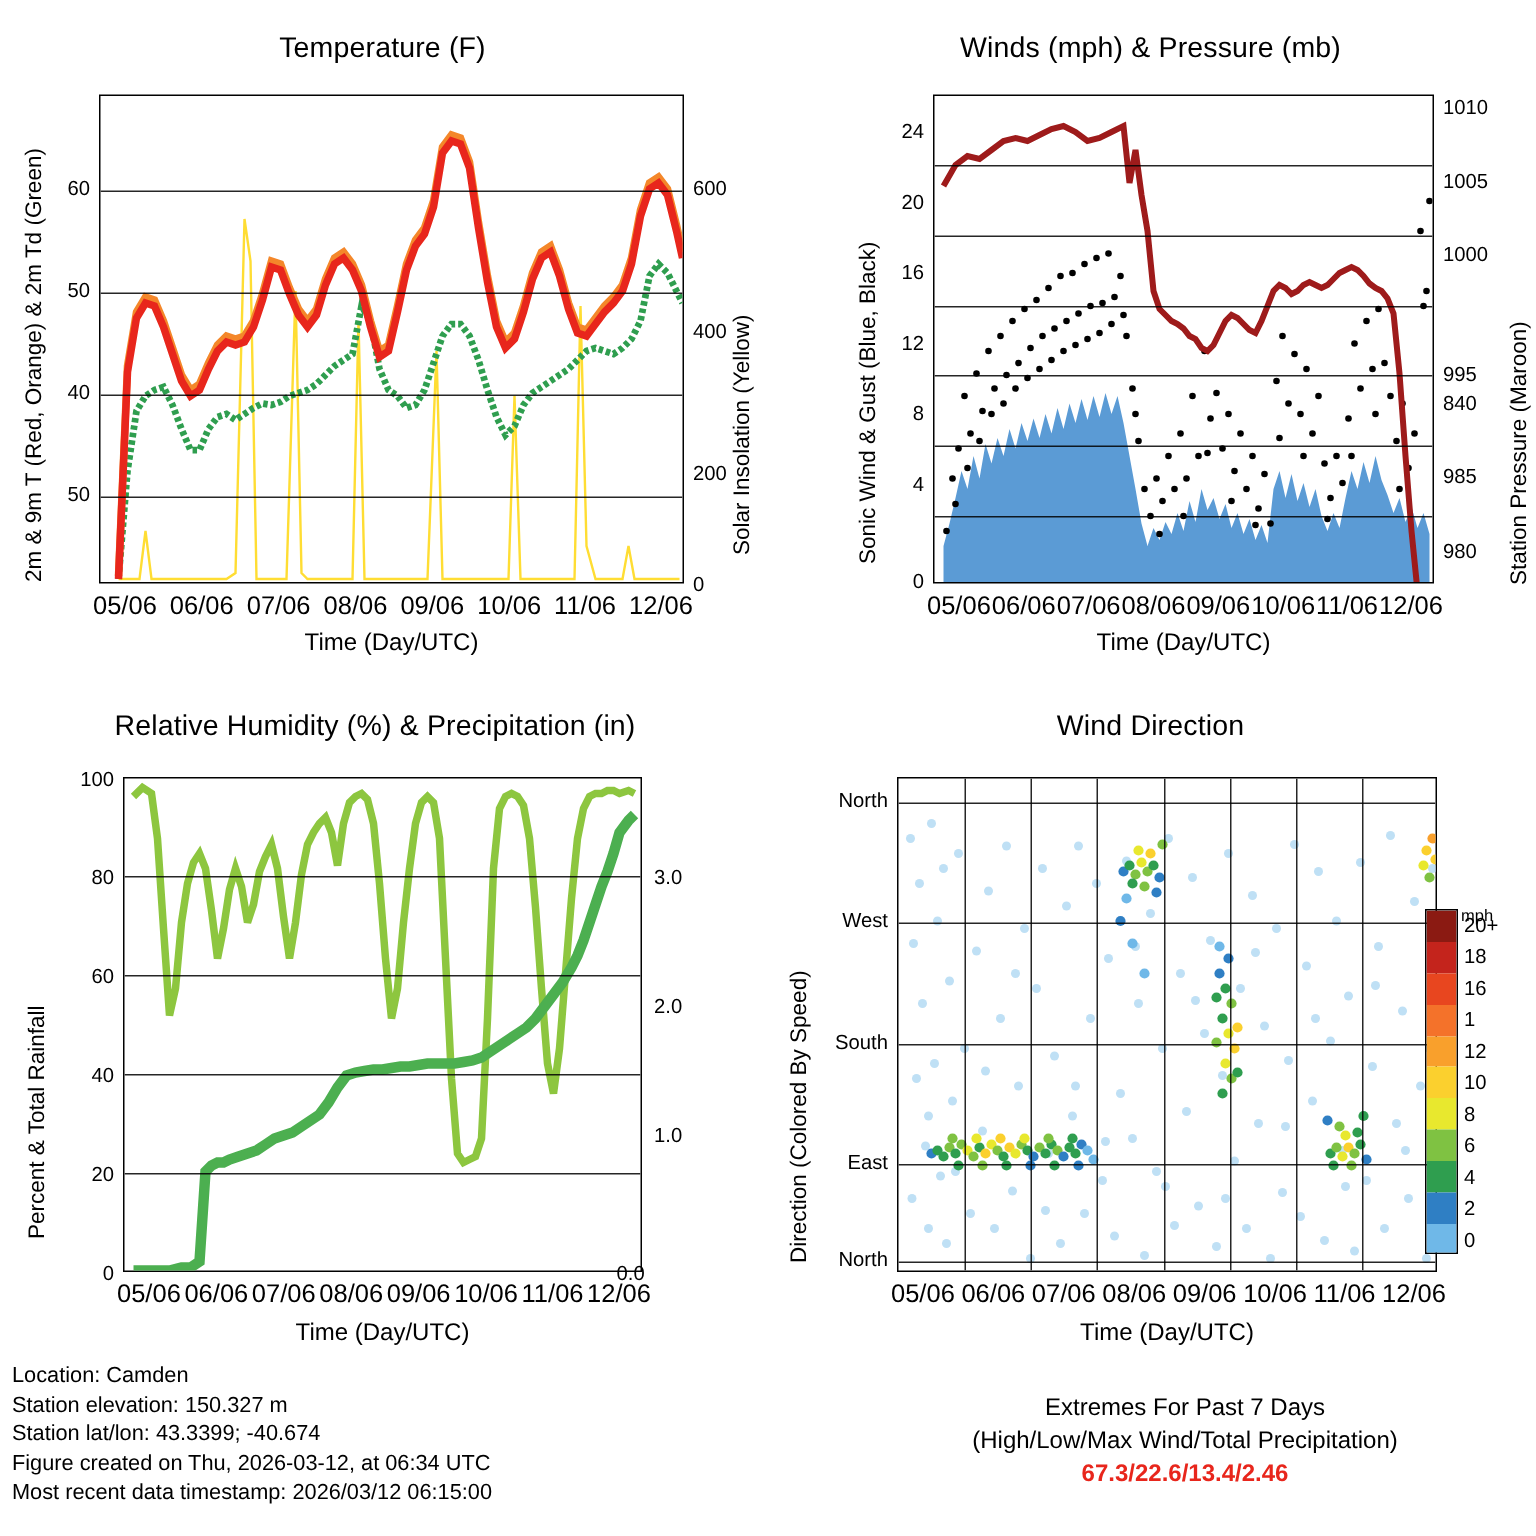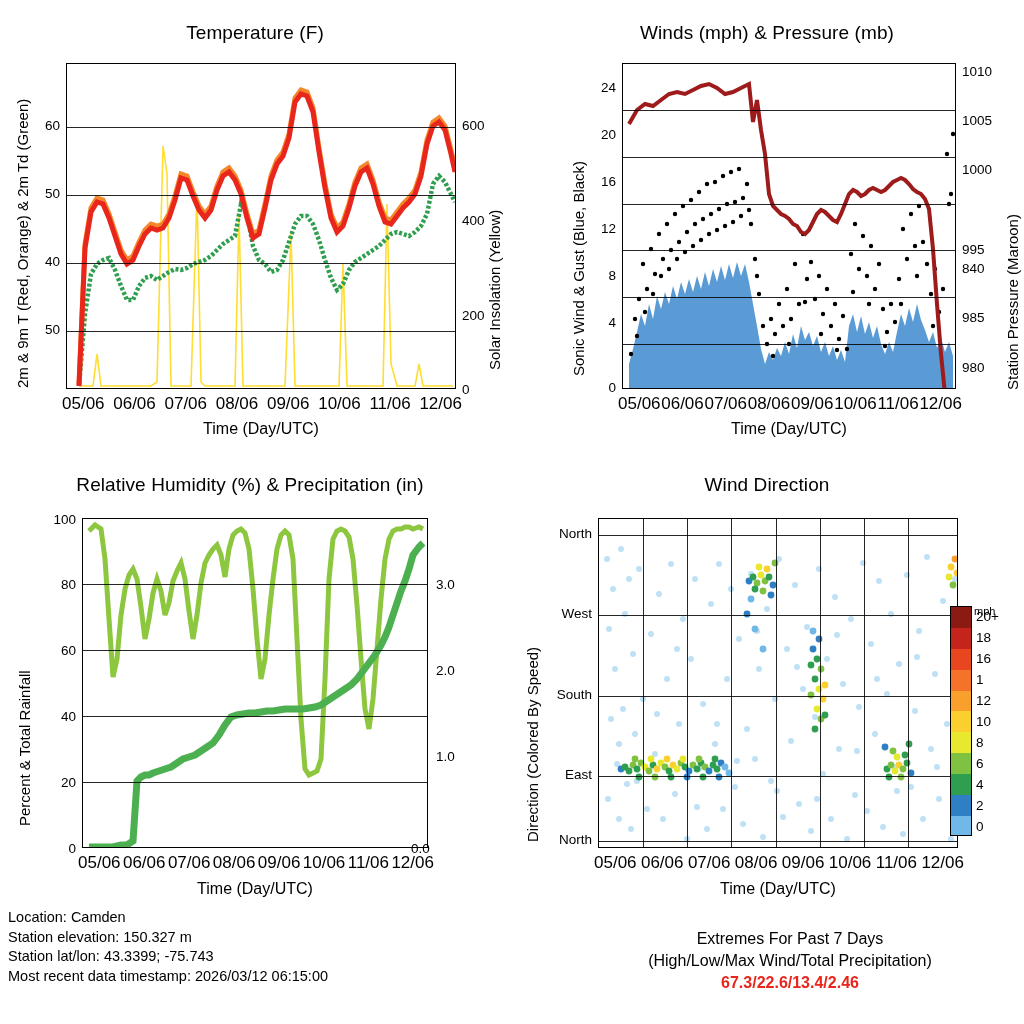--- a/index.html
+++ b/index.html
@@ -589,21 +589,22 @@
     <div class="legend-lab" style="position:absolute;top:150px;">6</div>
     <div class="legend-lab" style="position:absolute;top:171px;">4</div>
     <div class="legend-lab" style="position:absolute;top:192px;">2</div>
     <div class="legend-lab" style="position:absolute;top:213px;">0</div>
   </div>
 </div>
 
 <div class="footer" style="left:8px;top:908px;width:500px;">
   <div>Location: Camden</div>
   <div>Station elevation: 150.327 m</div>
-  <div>Station lat/lon: 43.3399; -75.743</div>
+  <div>Station lat/lon: 43.3399; -40.674</div>
+  <div>Figure created on Thu, 2026-03-12, at 06:34 UTC</div>
   <div>Most recent data timestamp: 2026/03/12 06:15:00</div>
 </div>
 
 <div class="extremes" style="left:600px;top:928px;width:380px;">
   <div>Extremes For Past 7 Days</div>
   <div>(High/Low/Max Wind/Total Precipitation)</div>
   <div class="vals">67.3/22.6/13.4/2.46</div>
 </div>
 
 </body></html>

